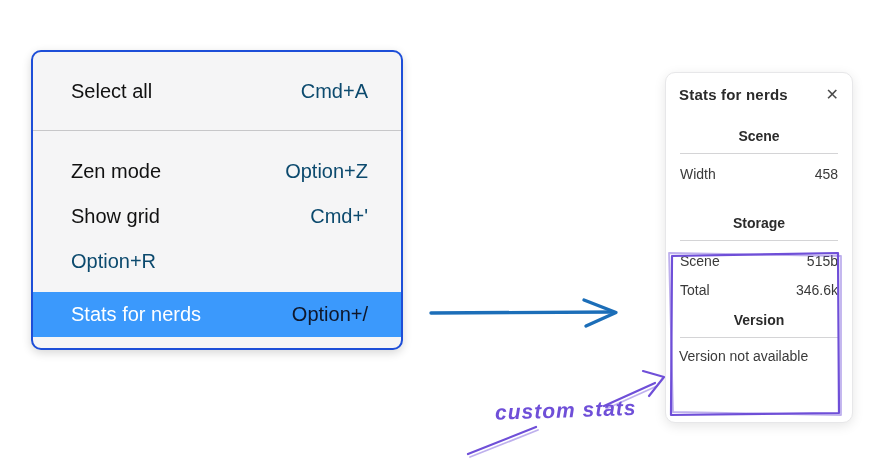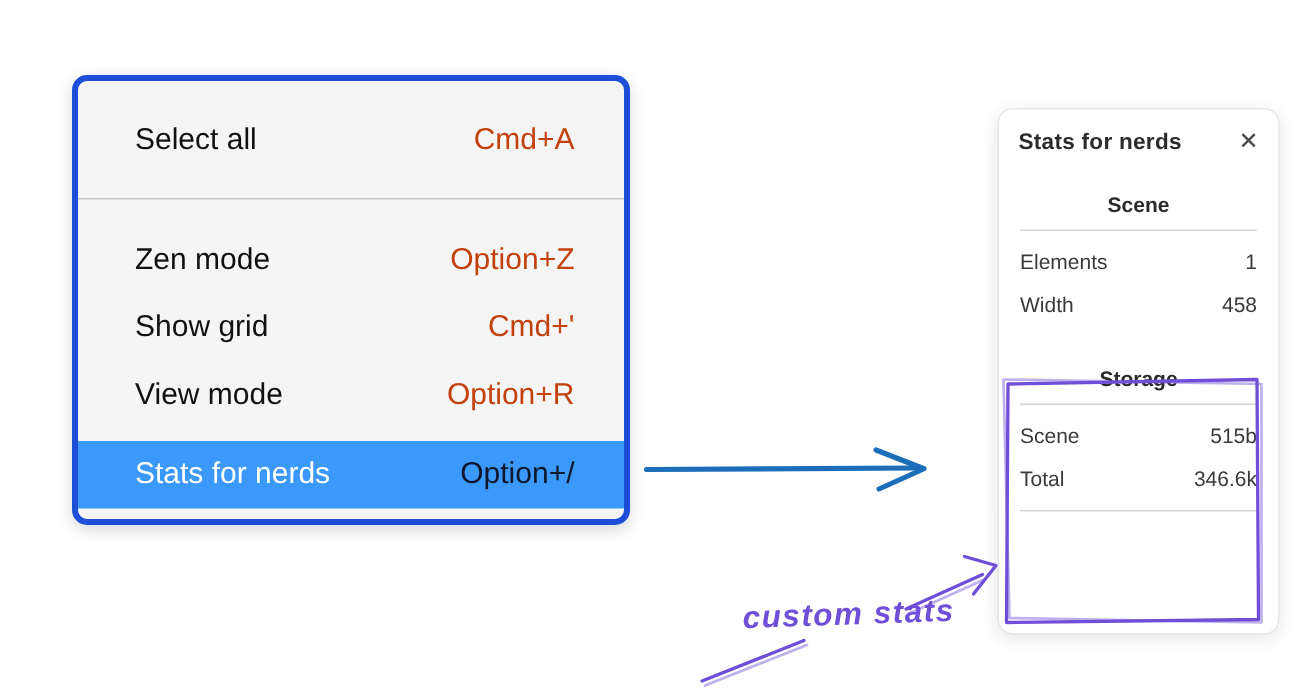--- a/index.html
+++ b/index.html
@@ -7,32 +7,32 @@
     --blue:#1c6eb8;
     --highlight:#3b99fc;
   }
   *{box-sizing:border-box;margin:0;padding:0;}
   html,body{width:873px;height:461px;background:#ffffff;overflow:hidden;
     font-family:"Liberation Sans", sans-serif;}
   .canvas{position:relative;width:873px;height:461px;background:#fff;}
 
   
   .menu{
-    position:absolute;left:48px;top:50px;width:372px;height:300px;
-    background:#f5f5f6;border:4px solid #1d4ed8;border-radius:10px;
+    position:absolute;left:31px;top:50px;width:372px;height:300px;
+    background:#f5f5f6;border:2px solid #1d4ed8;border-radius:10px;
     box-shadow:0 3px 10px rgba(0,0,0,.16);
     padding-top:8px;overflow:hidden;
   }
   .menu-item{
     display:flex;justify-content:space-between;align-items:center;
     padding:0 33px 0 38px;font-size:20px;color:#111;height:45px;cursor:default;
   }
   .menu-item.first{height:62px;margin-bottom:8px;}
   .menu-divider{height:1px;background:#c7c7c9;margin:0 0 18px 0;}
-  .menu-item .shortcut{color:#c2410c;}
+  .menu-item .shortcut{color:#0c4a6e;}
   .menu-item.selected{
     background:var(--highlight);color:#fff;height:45px;margin-top:8px;
   }
   .menu-item.selected .shortcut{color:#0f172a;}
 
   
   .panel{
     position:absolute;left:665px;top:72px;width:188px;height:351px;
     background:#fff;border:1px solid #e7e7e9;border-radius:10px;
     box-shadow:0 3px 12px rgba(0,0,0,.10);
@@ -81,58 +81,55 @@
     <div class="menu-divider"></div>
     <div class="menu-item">
       <span>Zen mode</span>
       <span class="shortcut">Option+Z</span>
     </div>
     <div class="menu-item">
       <span>Show grid</span>
       <span class="shortcut">Cmd+'</span>
     </div>
     <div class="menu-item">
-      <span>View mode</span>
       <span class="shortcut">Option+R</span>
     </div>
     <div class="menu-item selected">
       <span>Stats for nerds</span>
       <span class="shortcut">Option+/</span>
     </div>
   </div>
 
   <div class="panel">
     <div class="panel-header">
       <span class="panel-title">Stats for nerds</span>
       <button class="panel-close"><span>✕</span></button>
     </div>
 
     <div class="section-heading sh-scene">Scene</div>
     <div class="section-divider"></div>
     <div class="stat-row">
-      <span>Elements</span>
-      <span>1</span>
-    </div>
-    <div class="stat-row">
       <span>Width</span>
       <span>458</span>
     </div>
 
     <div class="section-heading sh-storage">Storage</div>
     <div class="section-divider"></div>
     <div class="stat-row">
       <span>Scene</span>
       <span>515b</span>
     </div>
     <div class="stat-row">
       <span>Total</span>
       <span>346.6k</span>
     </div>
 
+    <div class="section-heading sh-version">Version</div>
     <div class="section-divider"></div>
+    <div class="version-note">Version not available</div>
   </div>
 
   <svg class="overlay" viewBox="0 0 873 461" xmlns="http://www.w3.org/2000/svg">
 
     <g>
       <line class="stroke-blue" x1="431" y1="313" x2="613" y2="312"></line>
       <polyline class="stroke-blue" points="584,300 616,312.5 586,326"></polyline>
     </g>
 
     <g>

